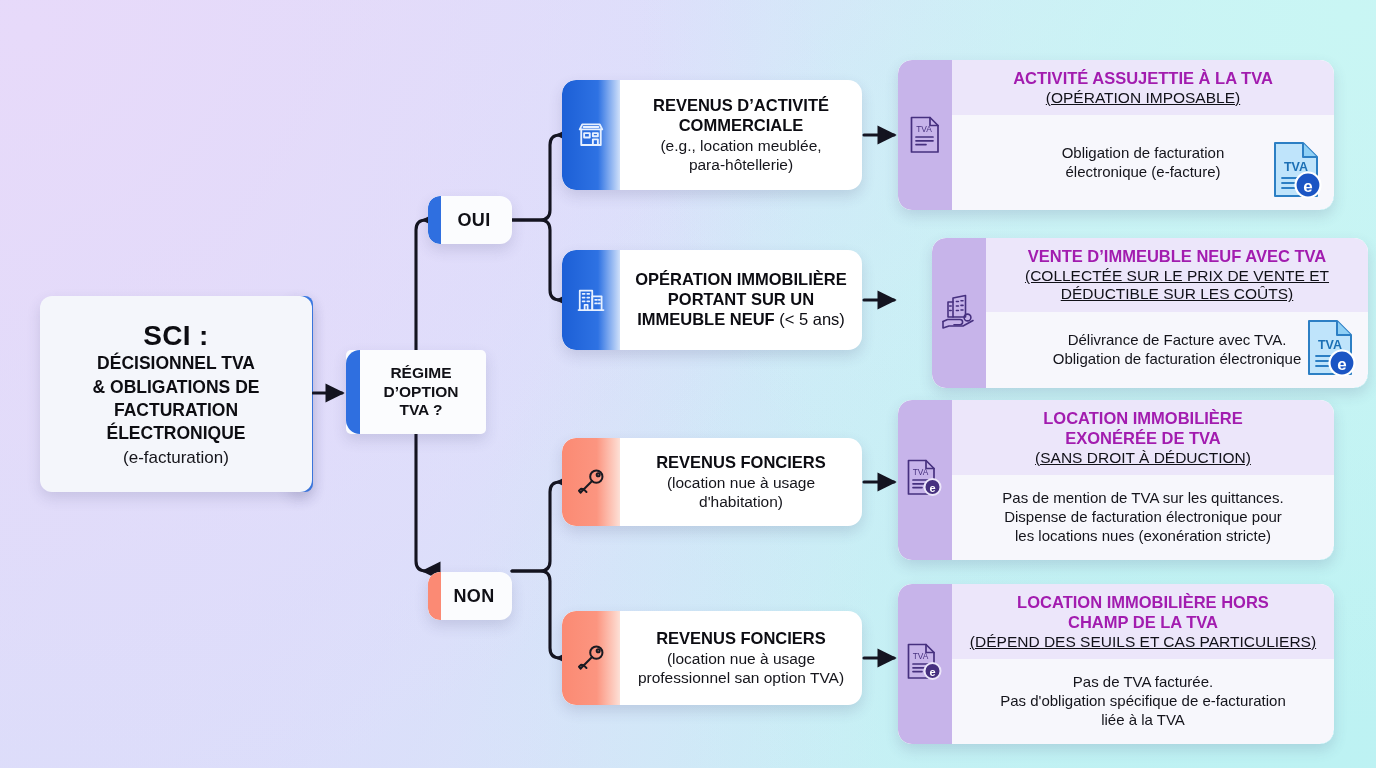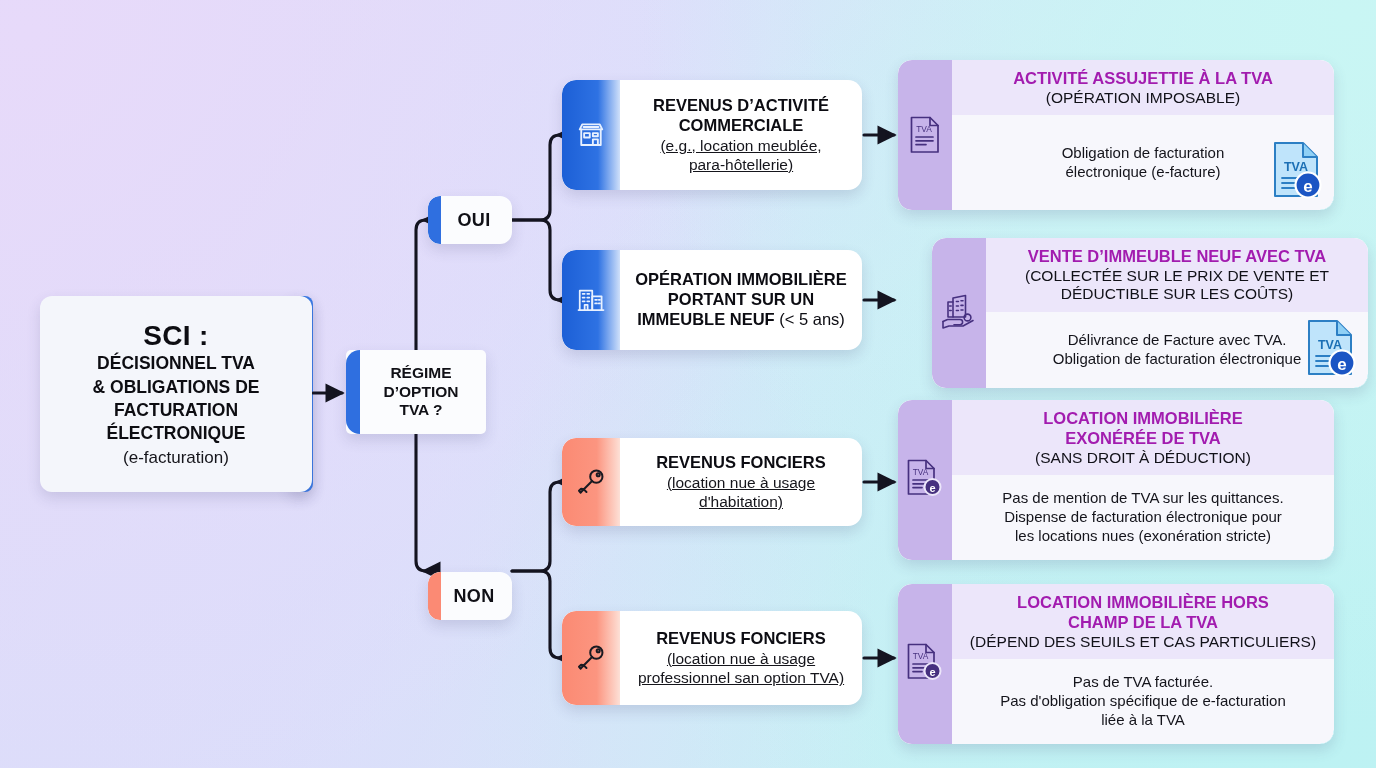--- a/index.html
+++ b/index.html
@@ -50,35 +50,35 @@
 
   
   .branch { width: 300px; background: #ffffff; border-radius: 14px; }
   .branch .ico { position: relative; width: 58px; flex: 0 0 58px; display: flex;
                  align-items: center; justify-content: center; border-radius: 14px 0 0 14px; }
   .branch .ico.blue { background: linear-gradient(90deg, #1c5fd6 0%, #2e72e3 62%, #cfe0fa 100%); }
   .branch .ico.red  { background: linear-gradient(90deg, #fb8a73 0%, #fc9580 60%, #fde0d6 100%); }
   .branch .body { flex: 1; display: flex; flex-direction: column; align-items: center;
                   justify-content: center; text-align: center; padding: 9px 10px; }
   .branch .t1 { font-size: 16.5px; font-weight: bold; line-height: 1.2; color: #0c0c12; }
-  .branch .t2 { font-size: 15.5px; font-weight: normal; line-height: 1.24; color: #15151b; text-decoration: underline; }
+  .branch .t2 { font-size: 15.5px; font-weight: normal; line-height: 1.24; color: #15151b; }
   .bx1 { left: 562px; top: 80px;  height: 110px; }
   .bx2 { left: 562px; top: 250px; height: 100px; }
   .bx3 { left: 562px; top: 438px; height: 88px;  }
   .bx4 { left: 562px; top: 611px; height: 94px;  }
 
   
   .result { width: 436px; border-radius: 14px; background: #ffffff; }
   .result .side { position: relative; width: 54px; flex: 0 0 54px; background: #c7b4ea;
                   border-radius: 14px 0 0 14px; display: flex; align-items: center; justify-content: center; }
   .result .rbody { flex: 1; display: flex; flex-direction: column; position: relative; overflow: hidden;
                    border-radius: 0 14px 14px 0; }
   .result .head { background: #ece6fa; padding: 9px 10px 8px; text-align: center; }
   .result .head .h1 { font-size: 16.5px; font-weight: bold; line-height: 1.2; color: #a21caf; }
-  .result .head .h2 { font-size: 15.5px; font-weight: normal; line-height: 1.2; color: #111118; }
+  .result .head .h2 { font-size: 15.5px; font-weight: normal; line-height: 1.2; color: #111118; text-decoration: underline; }
   .result .desc { flex: 1; background: #f7f7fc; display: flex; align-items: center;
                   justify-content: center; text-align: center; padding: 6px 12px; position: relative; z-index: 2; }
   .result .desc p { font-size: 15px; line-height: 1.26; color: #14141b; }
   .cyan-blob { position: absolute; right: 0; bottom: 0; width: 132px; height: 74px;
                background: #2ce4ef; border-radius: 26px 0 14px 0; z-index: 1; }
   .r1 { left: 898px; top: 60px;  height: 150px; }
   .r2 { left: 932px; top: 238px; height: 150px; }
   .r3 { left: 898px; top: 400px; height: 160px; }
   .r4 { left: 898px; top: 584px; height: 160px; }
 

